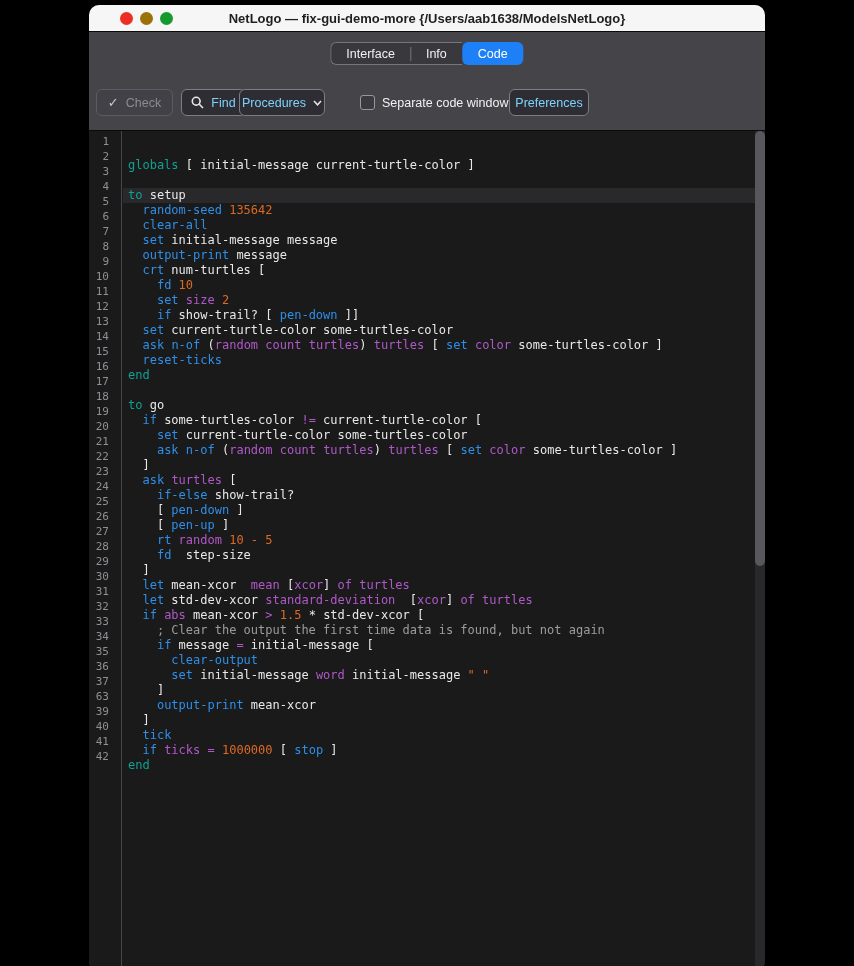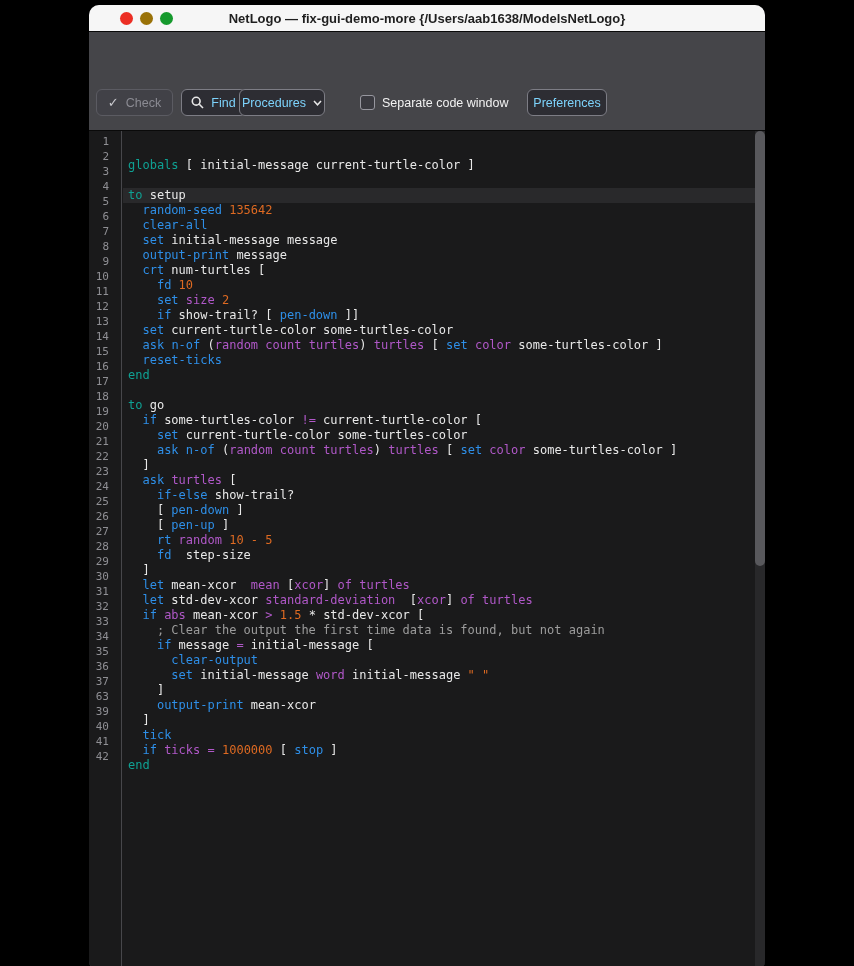--- a/index.html
+++ b/index.html
@@ -93,20 +93,28 @@
   <div class="titlebar">
     <div class="lights">
       <span class="light red"></span>
       <span class="light yellow"></span>
       <span class="light green"></span>
     </div>
     <div class="title">NetLogo — fix-gui-demo-more {/Users/aab1638/ModelsNetLogo}</div>
   </div>
 
   <div class="chrome">
+    <div class="tabgroup">
+      <div class="tabseg">
+        <button class="tab">Interface</button>
+        <span class="tabdiv"></span>
+        <button class="tab">Info</button>
+      </div>
+      <button class="tab active">Code</button>
+    </div>
 
     <div class="toolbar">
       <button class="btn disabled" style="left:7px; width:77px;">
         <span class="glyph">✓</span>
         <span>Check</span>
       </button>
 
       <button class="btn" style="left:92px; width:65px;">
         <span>
           <svg width="13" height="13" viewBox="0 0 13 13" fill="none" stroke="#e8e8e8" stroke-width="1.6">
@@ -124,21 +132,21 @@
             <polyline points="1,1 4.5,4.8 8,1"></polyline>
           </svg>
         </span>
       </button>
 
       <label class="checkwrap" style="left:271px;">
         <span class="checkbox-box"></span>
         <span>Separate code window</span>
       </label>
 
-      <button class="btn" style="left:438px; width:80px;">
+      <button class="btn" style="left:420px; width:80px;">
         <span>Preferences</span>
       </button>
     </div>
   </div>
 
   <div class="editor">
     <div class="gutter" id="gutter">
         <div class="ln">1</div>
         <div class="ln">2</div>
         <div class="ln">3</div>

